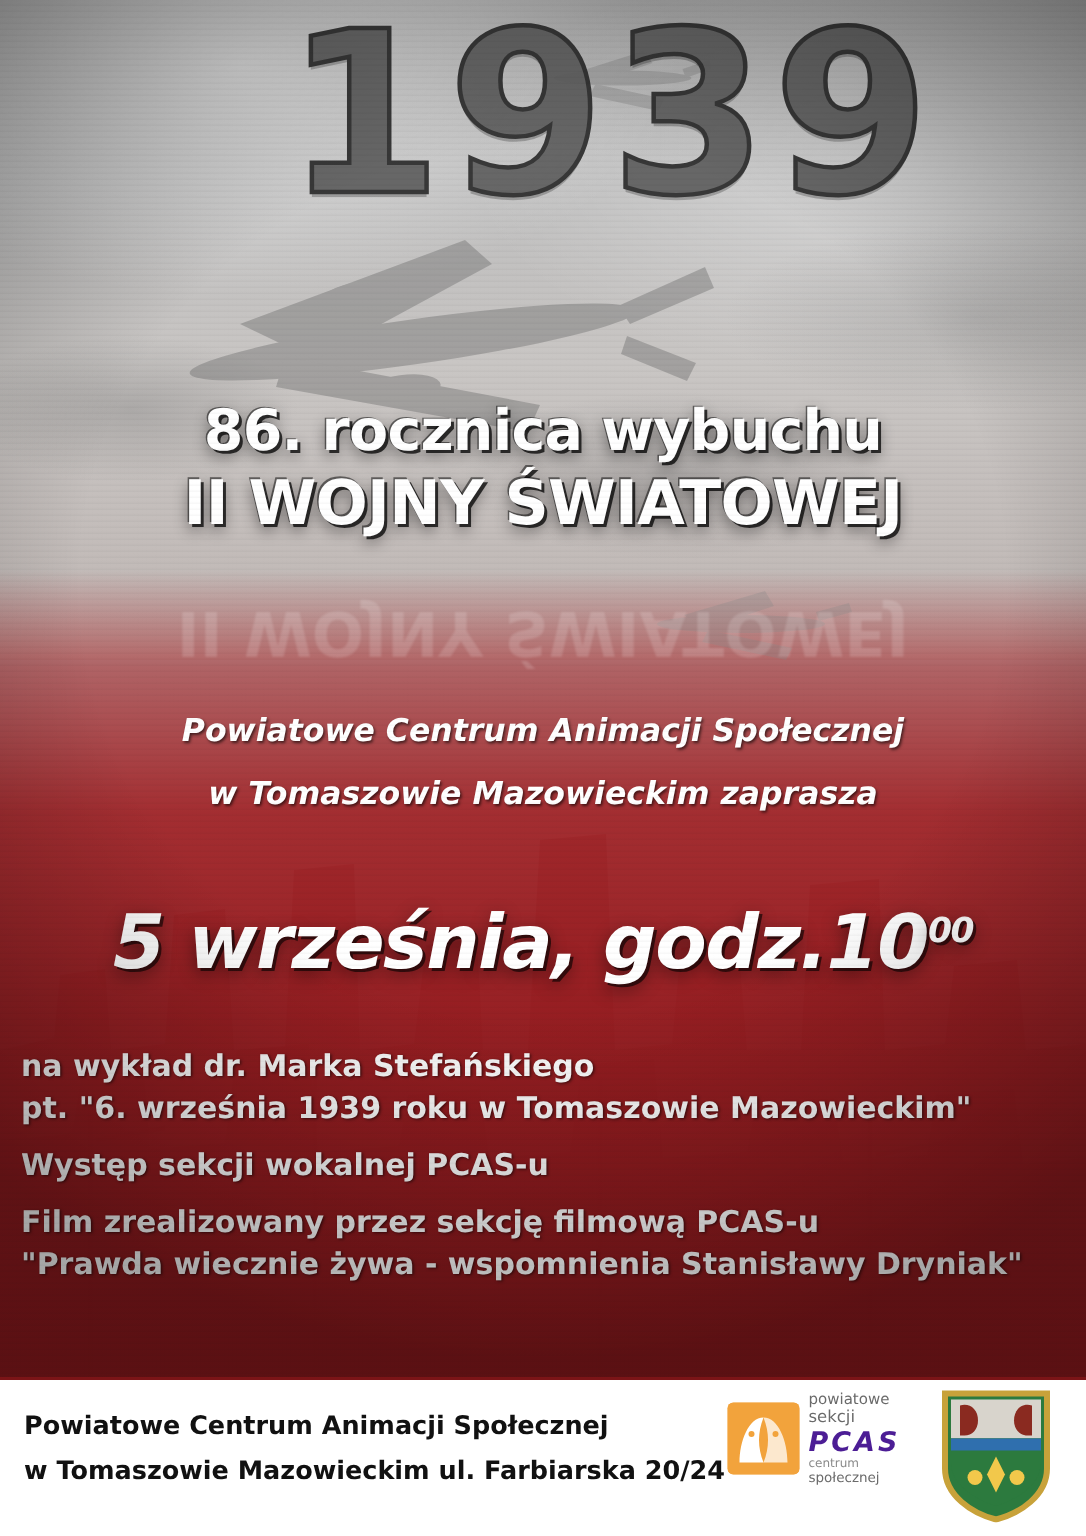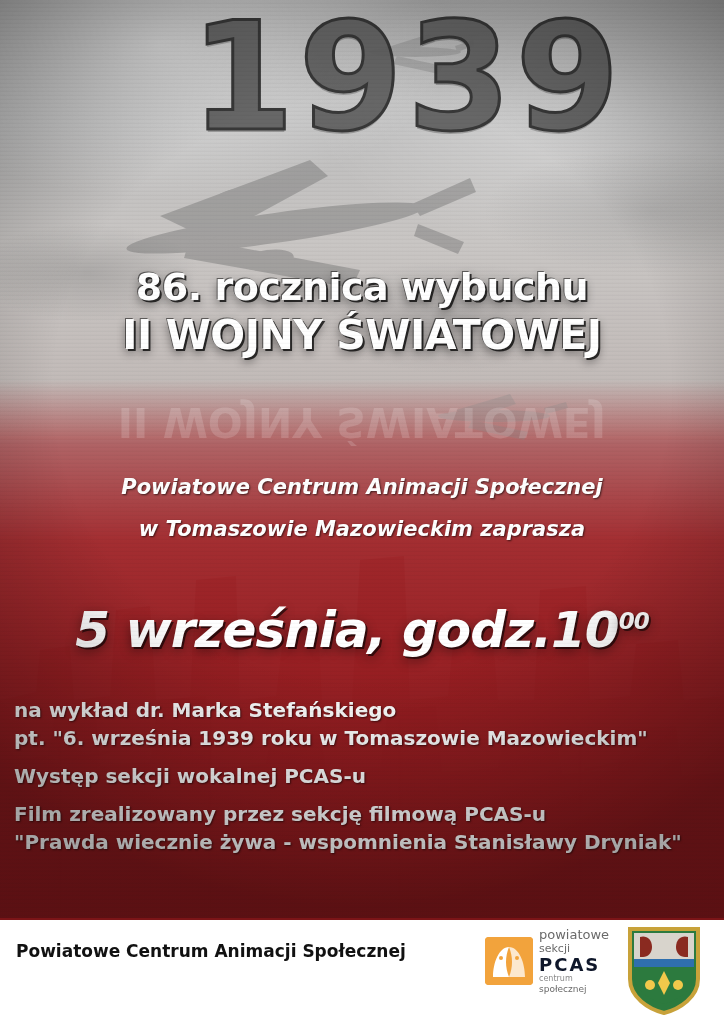--- a/index.html
+++ b/index.html
@@ -174,23 +174,23 @@
     width:48px; height:48px;
     background:#f2a33c;
     border-radius:4px;
     position:relative;
   }
   .pcas-words {
     font-family:"DejaVu Sans", sans-serif;
     line-height:1.12;
     color:#6a6a6a;
   }
-  .pcas-words .w1 { font-size:13px; }
+  .pcas-words .w1 { font-size:10px; }
   .pcas-words .w2 { font-size:11px; }
-  .pcas-words .w3 { font-size:18px; font-weight:700; letter-spacing:2px; color:#0f172a;}
+  .pcas-words .w3 { font-size:18px; font-weight:700; letter-spacing:2px; color:#4c1d95;font-style:italic;}
   .pcas-words .w4 { font-size:8px; color:#8a8a8a;}
   .pcas-words .w5 { font-size:9px; }
 
   .coat { position:absolute; left:626px; top:925px; }
   .divider {
     position:absolute; left:0; top:918px; width:724px; height:3px;
     background:#7b1417;
   }
 </style>
 </head>
@@ -272,20 +272,21 @@
     <div>"Prawda wiecznie żywa - wspomnienia Stanisławy Dryniak"</div>
   </div>
 
   <div class="bg-grain"></div>
   <div class="vignette"></div>
   <div class="divider"></div>
 
   <div class="footer">
     <div class="footer-text">
       <div>Powiatowe Centrum Animacji Społecznej</div>
+      <div>w Tomaszowie Mazowieckim ul. Farbiarska 20/24</div>
     </div>
   </div>
 
   <div class="logo-pcas">
     <div class="pcas-mark">
       <svg width="48" height="48" viewBox="0 0 48 48">
         <rect x="0" y="0" width="48" height="48" rx="4" fill="#f2a33c"></rect>
         <path d="M8 40 C8 26 14 10 24 10 C20 20 20 30 24 40 Z" fill="#ffffff"></path>
         <path d="M40 40 C40 26 34 10 24 10 C28 20 28 30 24 40 Z" fill="#ffffff" opacity="0.75"></path>
         <circle cx="16" cy="21" r="2" fill="#f2a33c"></circle>

